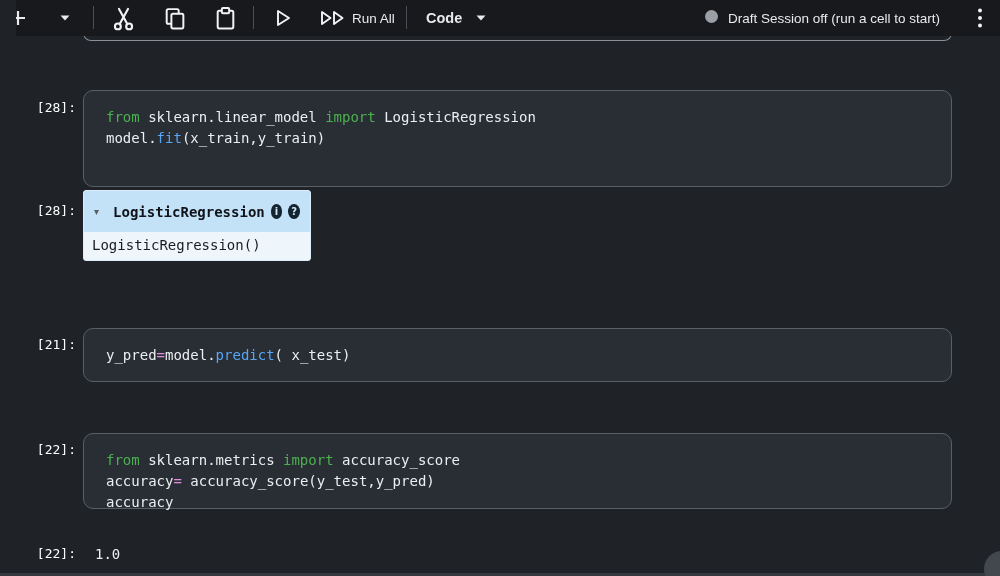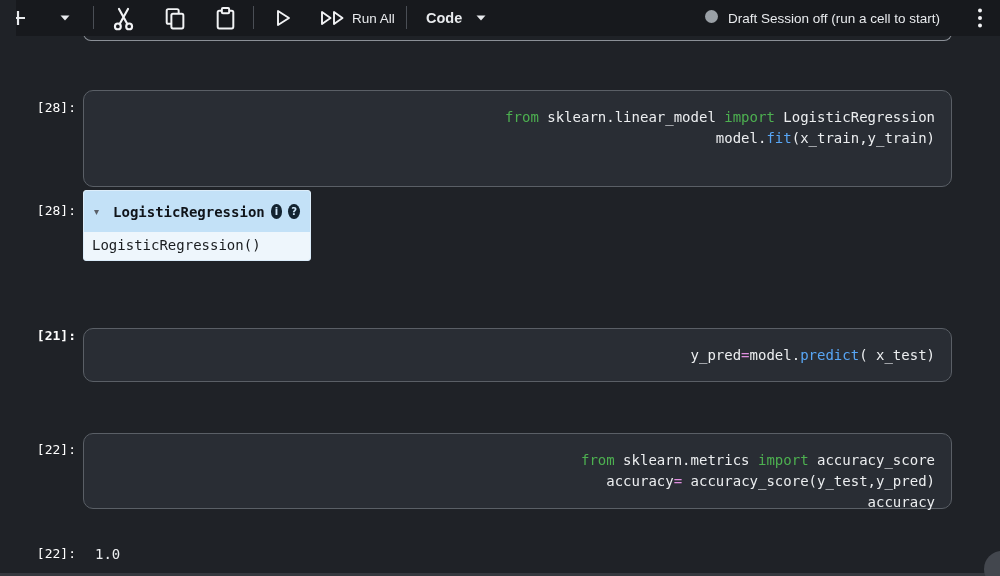--- a/index.html
+++ b/index.html
@@ -28,21 +28,21 @@
     border-radius:0 0 8px 8px; z-index:1;
   }
   
   .exec-label {
     position:absolute; left:28px; width:48px; text-align:right;
     font-family:"DejaVu Sans Mono", monospace; font-size:13px; color:#ffffff;
   }
   .code-cell {
     position:absolute; left:83px; width:869px;
     background:#292d34; border:1px solid #5a5f66; border-radius:10px;
-    padding:16px 16px 0 8px; cursor:text;text-align:right;
+    padding:16px 16px 0 22px; cursor:text;
   }
   .code-line {
     font-family:"DejaVu Sans Mono", monospace;
     font-size:14px; line-height:21px; white-space:pre; color:var(--tx,#eceef0);
   }
   .tok-kw { color:var(--kw,#4db050); }
   .tok-op { color:var(--op,#e08fe0); }
   .tok-fn { color:var(--fn,#58a6f5); }
   .tok-tx { color:var(--tx,#eceef0); }
   
@@ -173,21 +173,21 @@
 <div class="sk-widget">
   <div class="sk-header">
     <span class="sk-toggle">▾</span>
     <span class="sk-title">LogisticRegression</span>
     <span class="sk-circle">i</span>
     <span class="sk-circle">?</span>
   </div>
   <div class="sk-body">LogisticRegression()</div>
 </div>
 
-<div class="exec-label" style="top:328px;font-weight:bold;">[21]:</div>
+<div class="exec-label" style="top:337px;">[21]:</div>
 <div class="code-cell" style="top:328px; height:54px;">
   <div>
       <div class="code-line"><span class="tok-tx">y_pred</span><span class="tok-op">=</span><span class="tok-tx">model.</span><span class="tok-fn">predict</span><span class="tok-tx">( x_test)</span></div>
     </div>
 </div>
 
 <div class="exec-label" style="top:442px;">[22]:</div>
 <div class="code-cell" style="top:433px; height:76px;">
   <div>
       <div class="code-line"><span class="tok-kw">from</span><span class="tok-tx"> sklearn.metrics </span><span class="tok-kw">import</span><span class="tok-tx"> accuracy_score</span></div>

